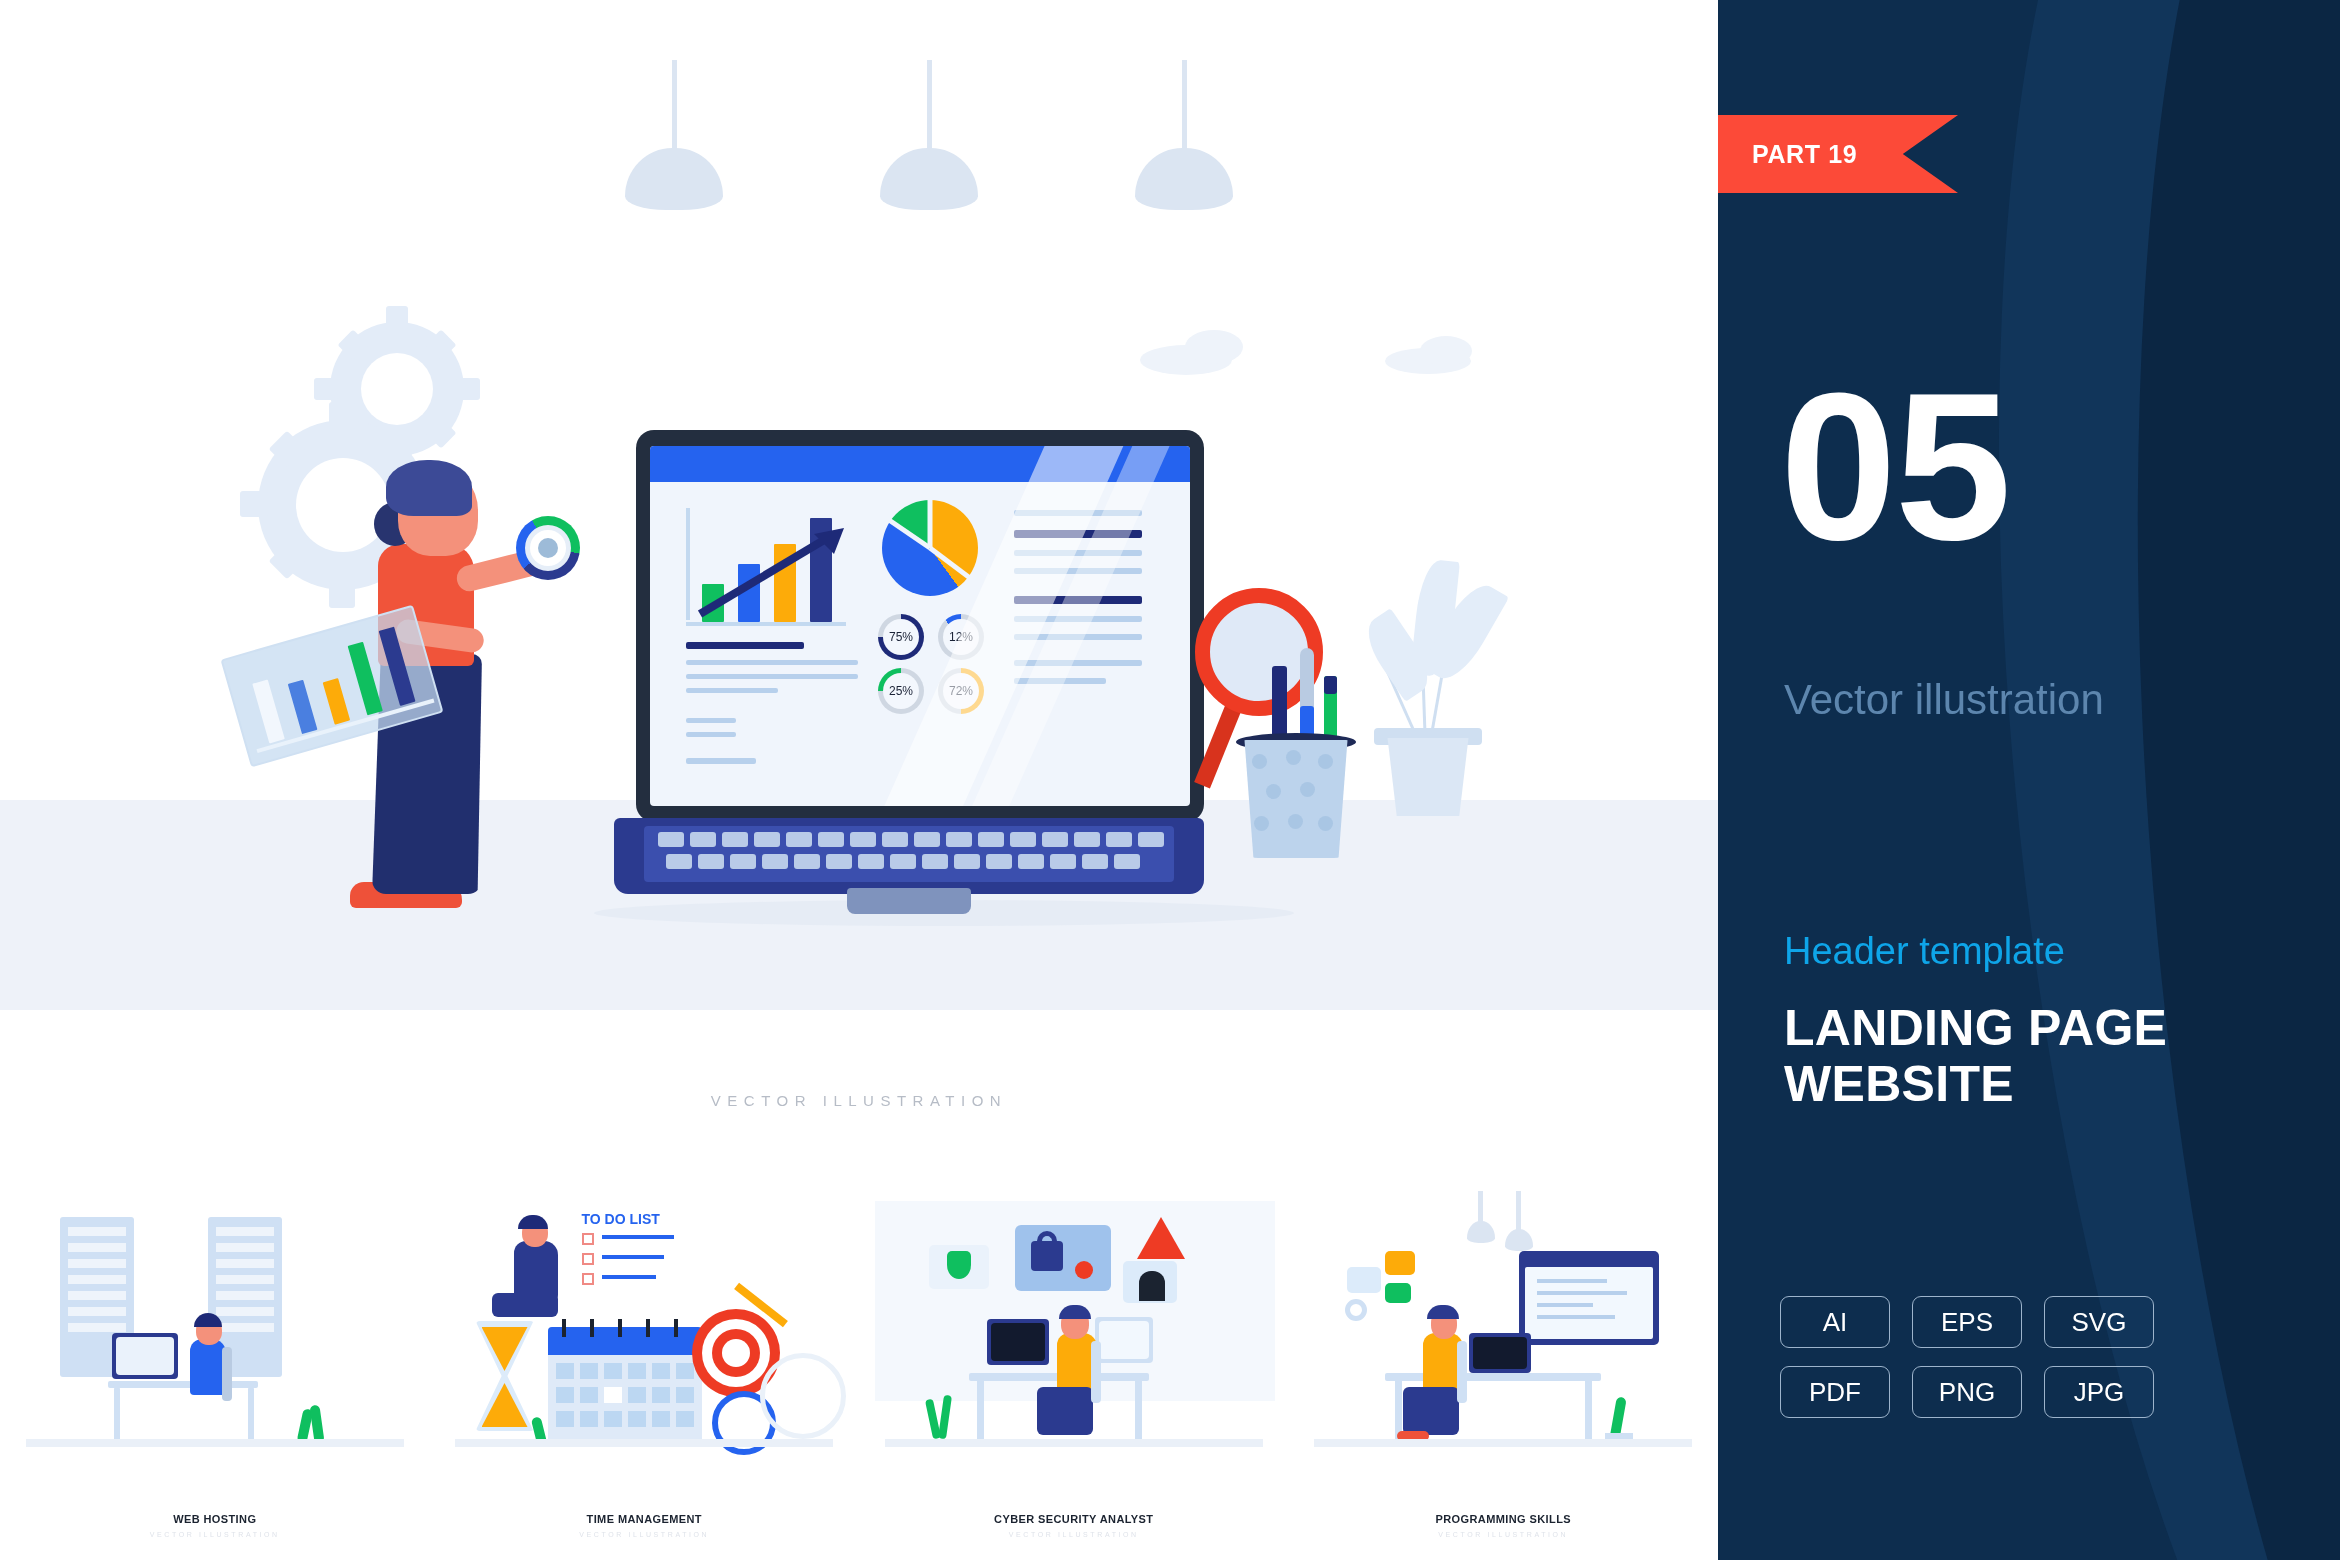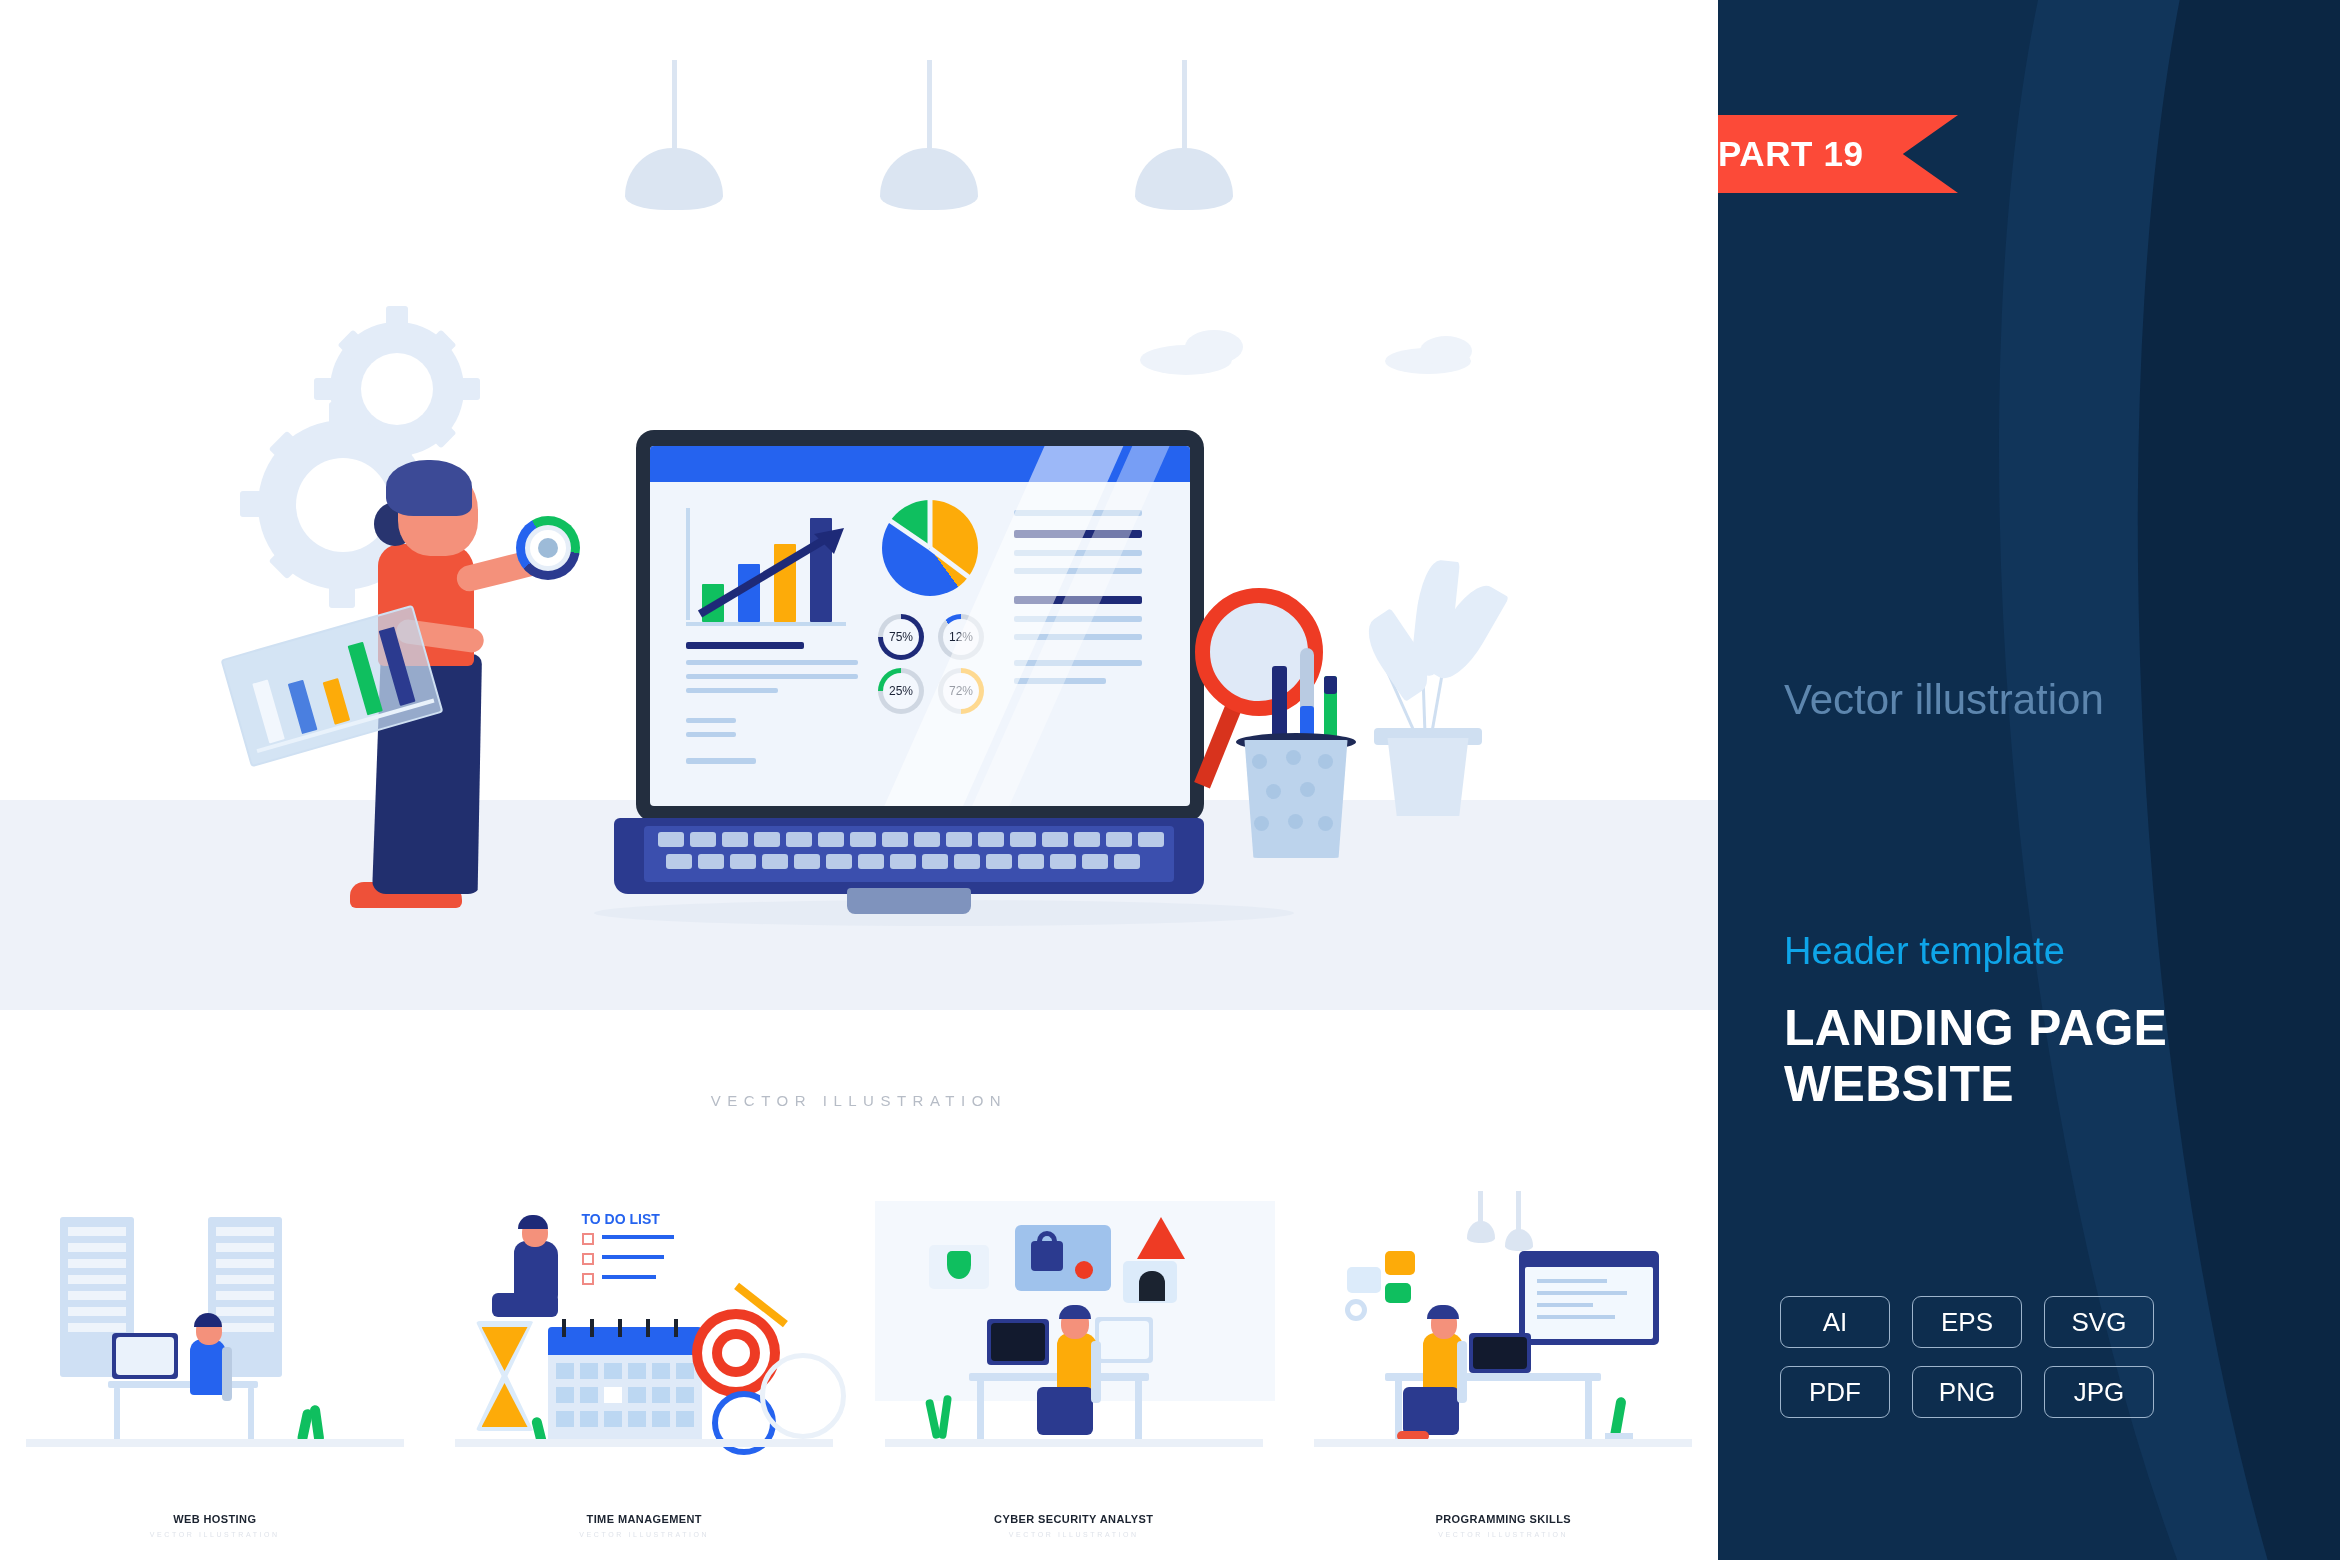--- a/index.html
+++ b/index.html
@@ -230,21 +230,22 @@
     position:absolute; left:430px; top:-320px; width:560px; height:2260px;
     background:#0b2643; border-radius:50% 0 0 50%;
     transform:rotate(-4deg);
   }
   .ribbon {
     position:absolute; left:0; top:115px; height:78px; width:240px;
     background:#fc4a38; display:flex; align-items:center;
     clip-path: polygon(0 0, 100% 0, 77% 50%, 100% 100%, 0 100%);
   }
   .ribbon span {
-    color:#ffffff; font-size:35px; font-weight:bold; letter-spacing:.6px;
+    color:#ffffff; font-size:25px; font-weight:bold; letter-spacing:.6px;
+    padding-left:34px;
   }
   .big-num {
     position:absolute; left:62px; top:370px; width:520px;
     color:#ffffff; font-size:210px; font-weight:bold; line-height:.92;
     letter-spacing:-2px;
   }
   .sub-vector {
     position:absolute; left:66px; top:676px;
     color:#5d86ae; font-size:42px; font-weight:400;
   }
@@ -675,20 +676,21 @@
   </div>
 
   <div class="side">
     <div class="side-band-a"></div>
     <div class="side-band-b"></div>
 
     <div class="ribbon">
       <span>PART 19</span>
     </div>
 
+    <div class="big-num">05</div>
     <div class="sub-vector">Vector illustration</div>
 
     <div class="head-tpl">Header template</div>
     <div class="big-title">LANDING PAGE WEBSITE</div>
 
     <div class="formats">
       <div class="fmt">AI</div>
       <div class="fmt">EPS</div>
       <div class="fmt">SVG</div>
       <div class="fmt">PDF</div>

